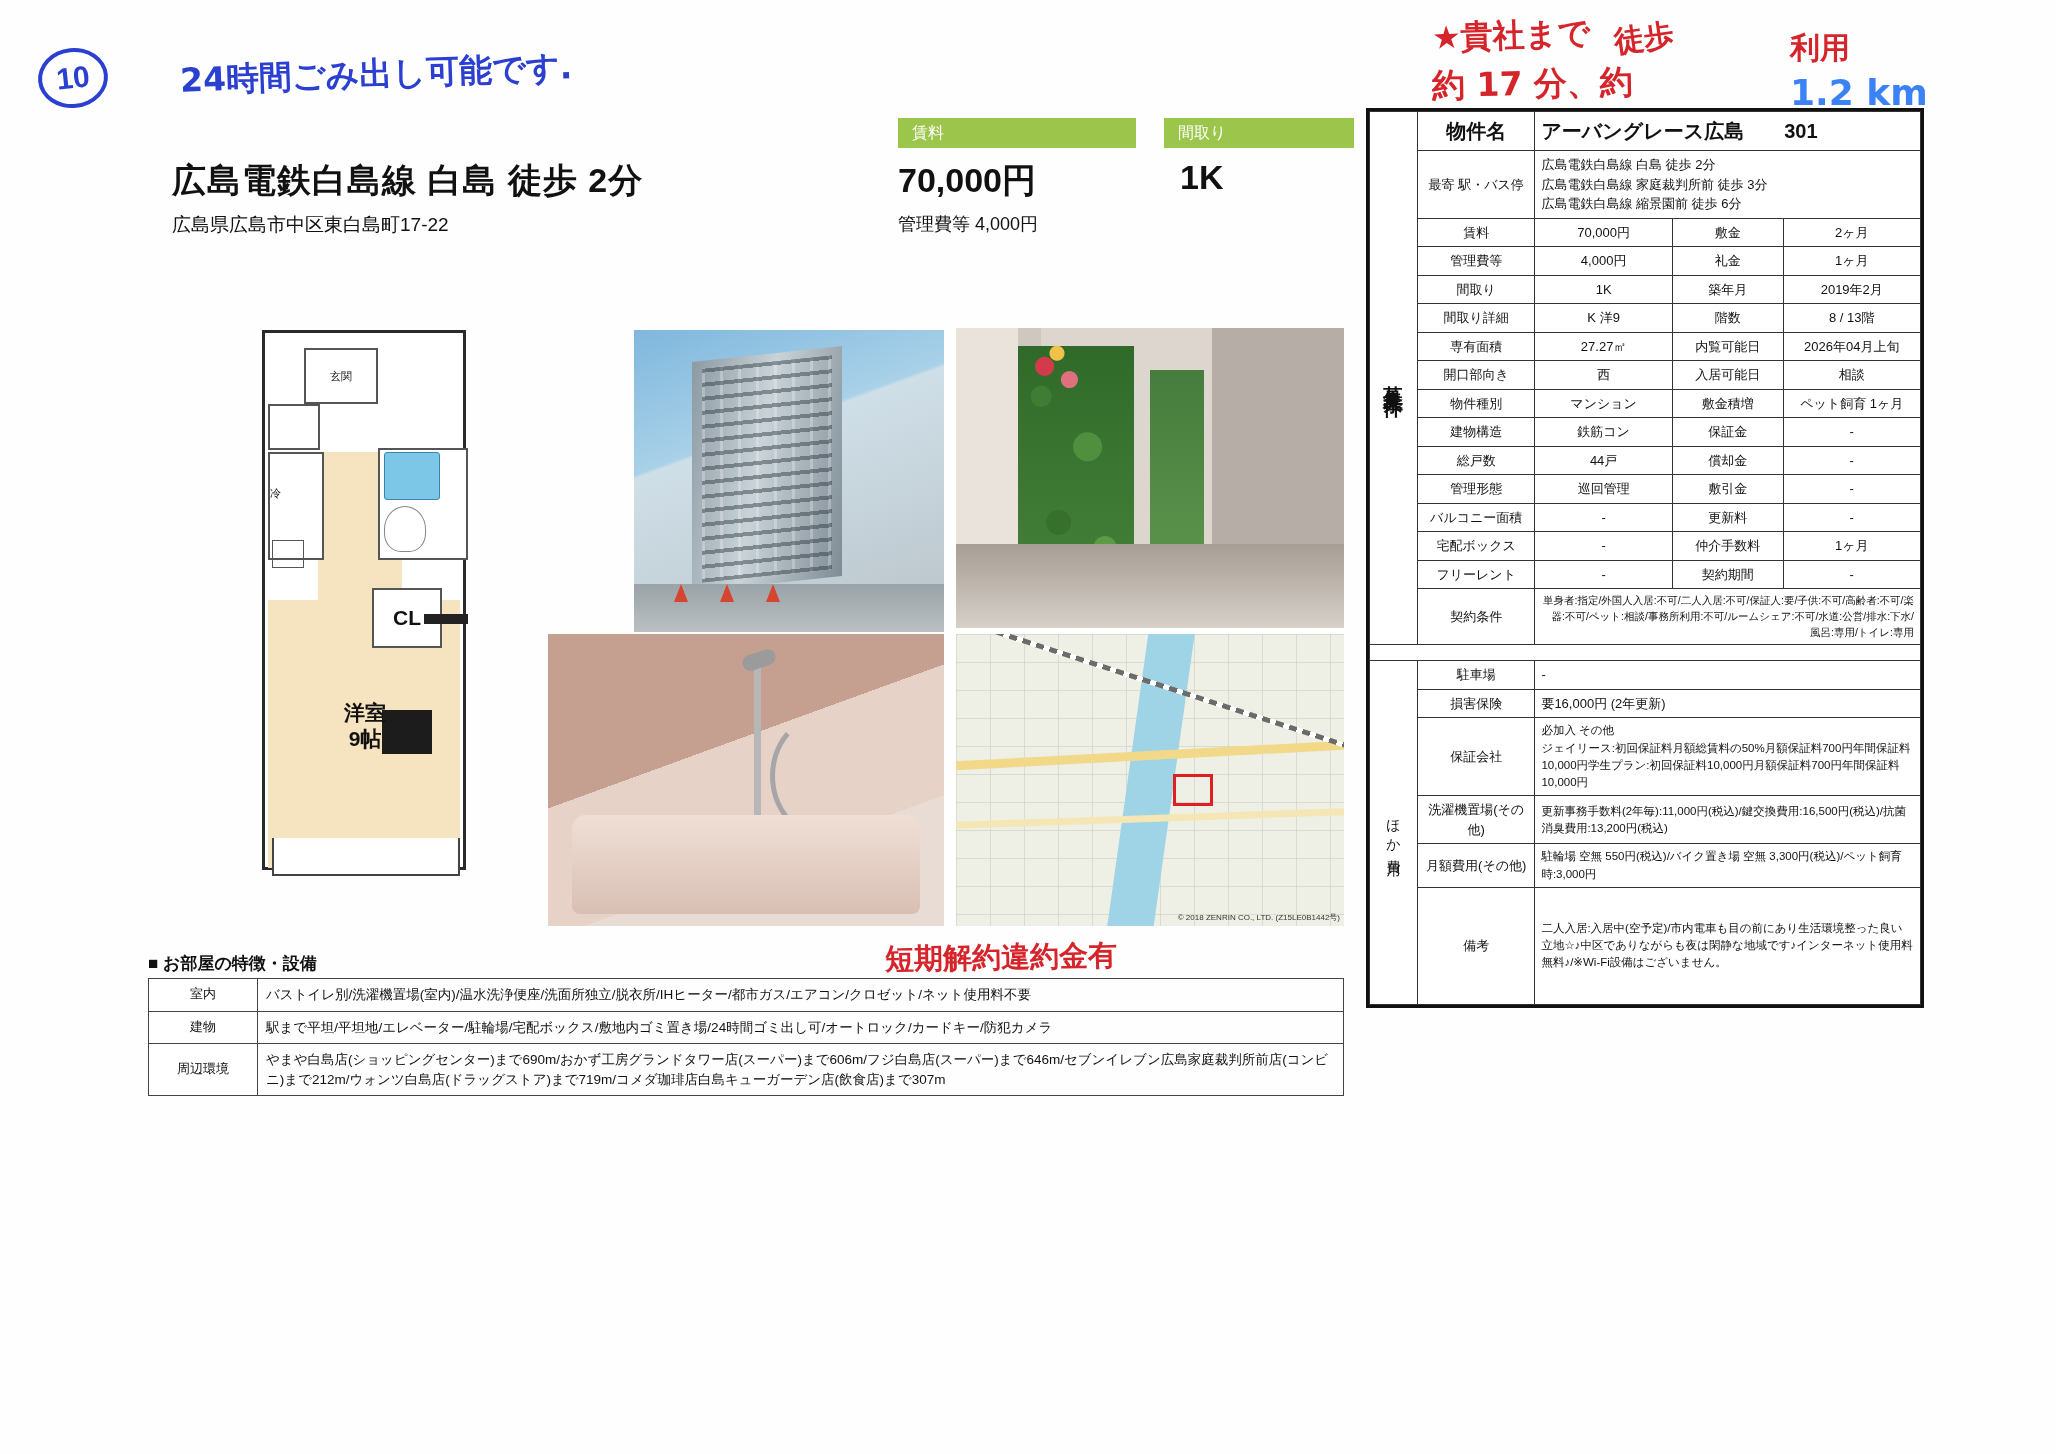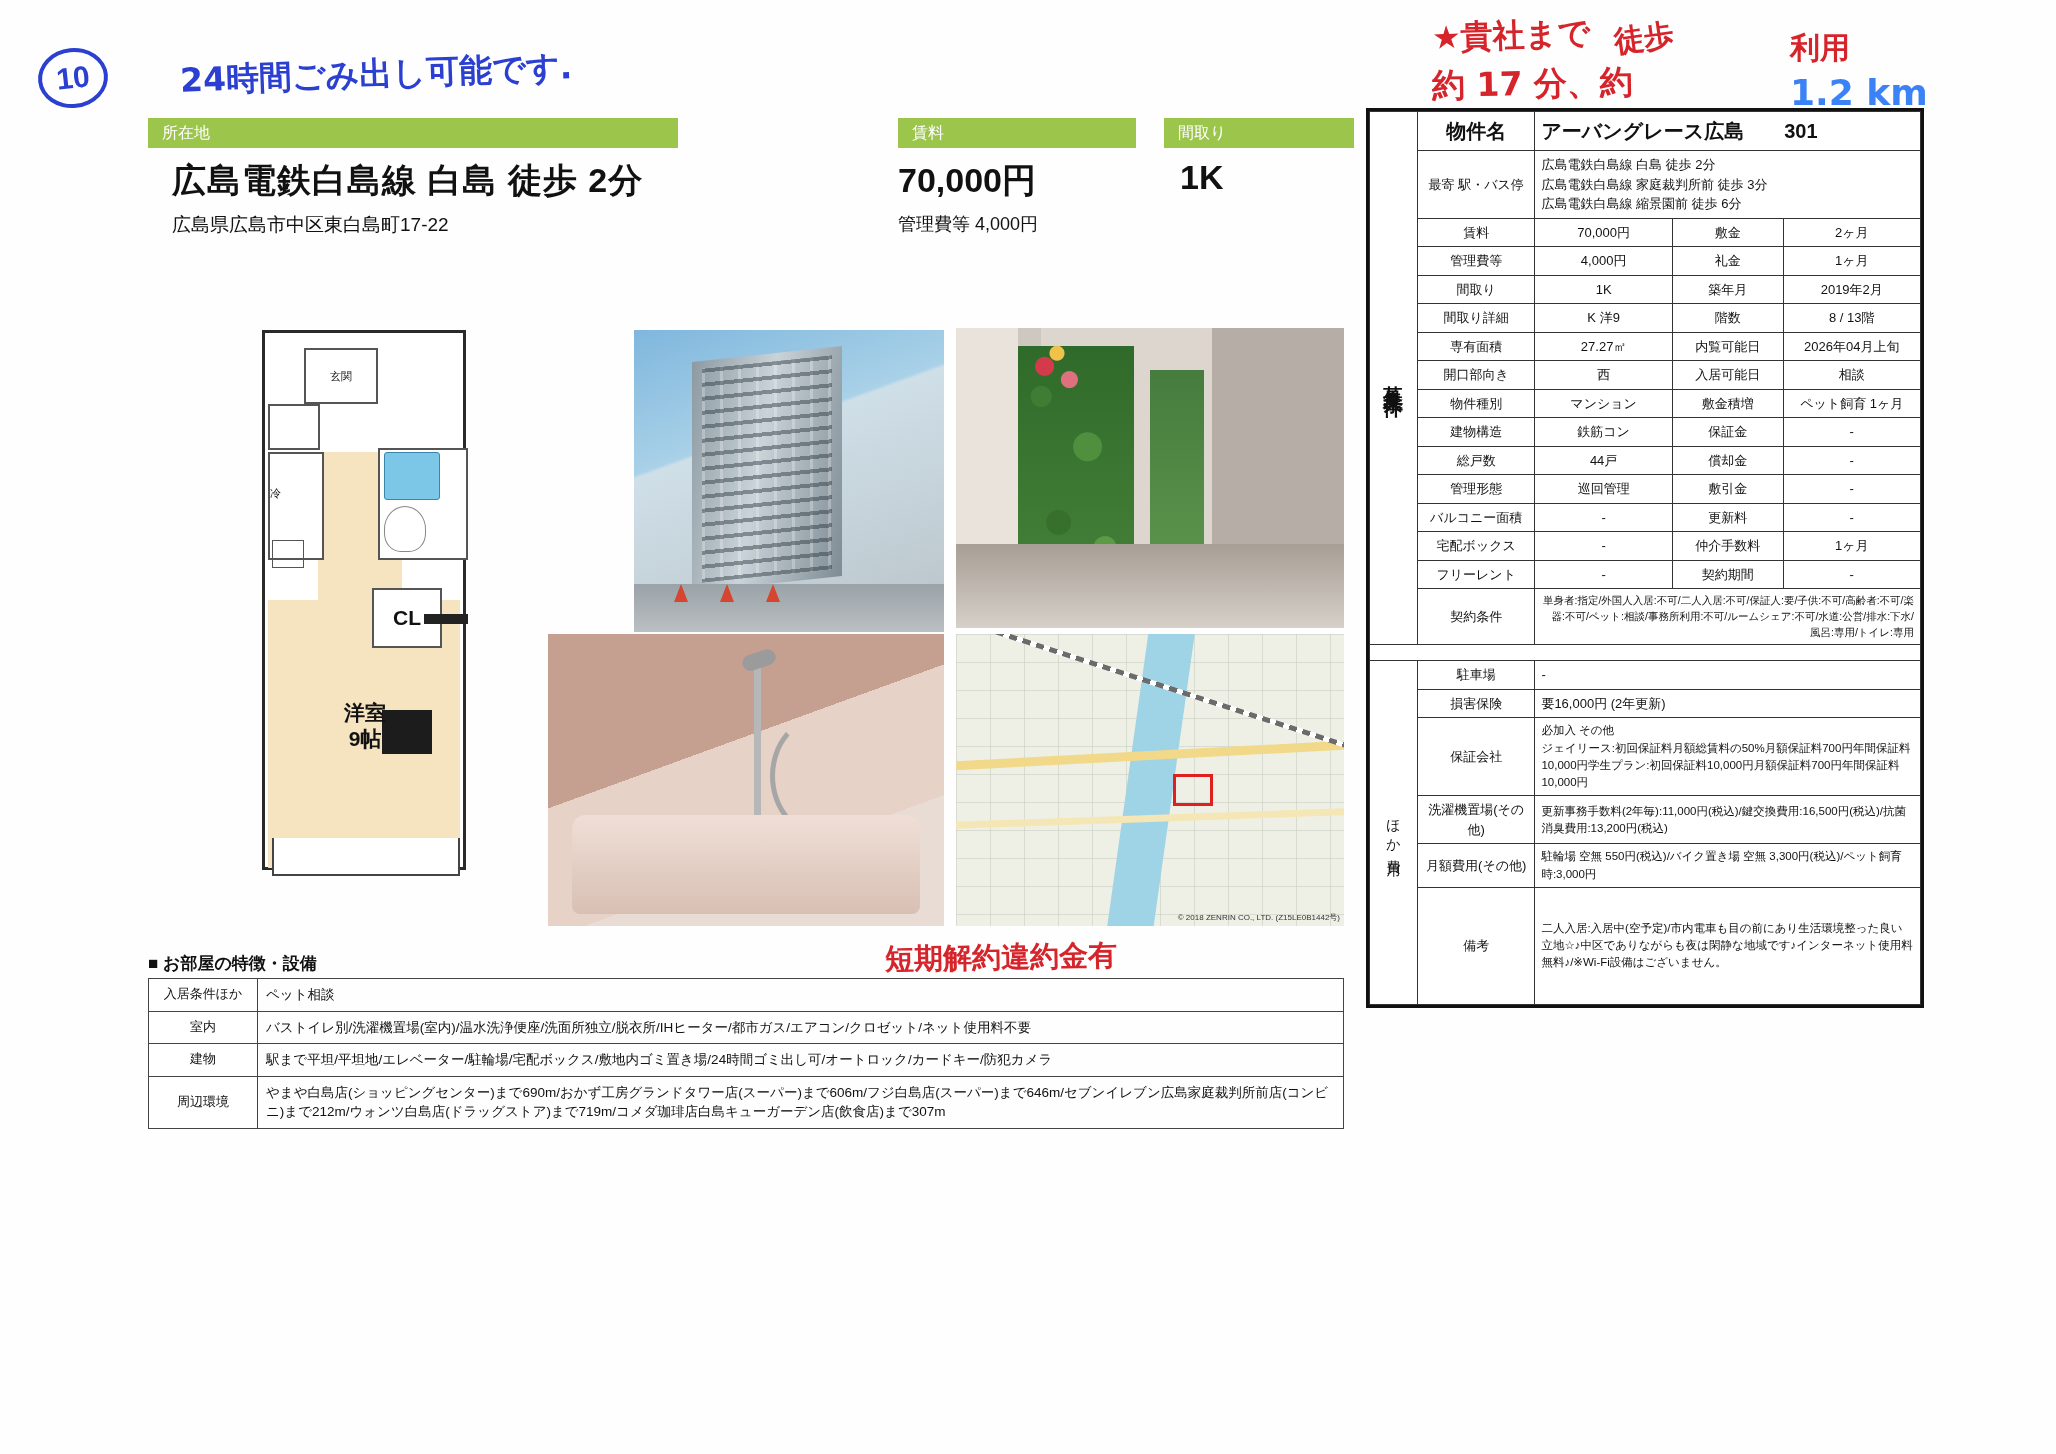--- a/index.html
+++ b/index.html
@@ -443,21 +443,20 @@
 
   <div class="circle-num">10</div>
   <div class="hand hand-top-note">24時間ごみ出し可能です.</div>
   <div class="hand red hand-red-1">★貴社まで</div>
   <div class="hand hand-red-toho">徒歩</div>
   <div class="hand hand-red-riyou">利用</div>
   <div class="hand red hand-red-2">約 17 分、約</div>
   <div class="hand hand-red-km">1.2 km</div>
   <div class="hand hand-penalty">短期解約違約金有</div>
 
-  <div class="band" id="band-address">所在地</div>
   <div class="band" id="band-rent">賃料</div>
   <div class="band" id="band-layout">間取り</div>
 
   <div class="addr-main">広島電鉄白島線 白島 徒歩 2分</div>
   <div class="addr-sub">広島県広島市中区東白島町17-22</div>
   <div class="rent-main">70,000円</div>
   <div class="rent-sub">管理費等 4,000円</div>
   <div class="layout-main">1K</div>
 
   <div id="floorplan"></div>
@@ -517,24 +516,20 @@
       <div class="rail"></div>
       <div class="marker"></div>
       <div class="credit">© 2018 ZENRIN CO., LTD. (Z15LE0B1442号)</div>
     </div>
   </div>
 
   <div class="sec-title">■ お部屋の特徴・設備</div>
   <table id="feature-table">
     <tbody>
       <tr>
-        <td class="lbl">入居条件ほか</td>
-        <td>ペット相談</td>
-      </tr>
-      <tr>
         <td class="lbl">室内</td>
         <td>バストイレ別/洗濯機置場(室内)/温水洗浄便座/洗面所独立/脱衣所/IHヒーター/都市ガス/エアコン/クロゼット/ネット使用料不要</td>
       </tr>
       <tr>
         <td class="lbl">建物</td>
         <td>駅まで平坦/平坦地/エレベーター/駐輪場/宅配ボックス/敷地内ゴミ置き場/24時間ゴミ出し可/オートロック/カードキー/防犯カメラ</td>
       </tr>
       <tr>
         <td class="lbl">周辺環境</td>
         <td>やまや白島店(ショッピングセンター)まで690m/おかず工房グランドタワー店(スーパー)まで606m/フジ白島店(スーパー)まで646m/セブンイレブン広島家庭裁判所前店(コンビニ)まで212m/ウォンツ白島店(ドラッグストア)まで719m/コメダ珈琲店白島キューガーデン店(飲食店)まで307m</td>

